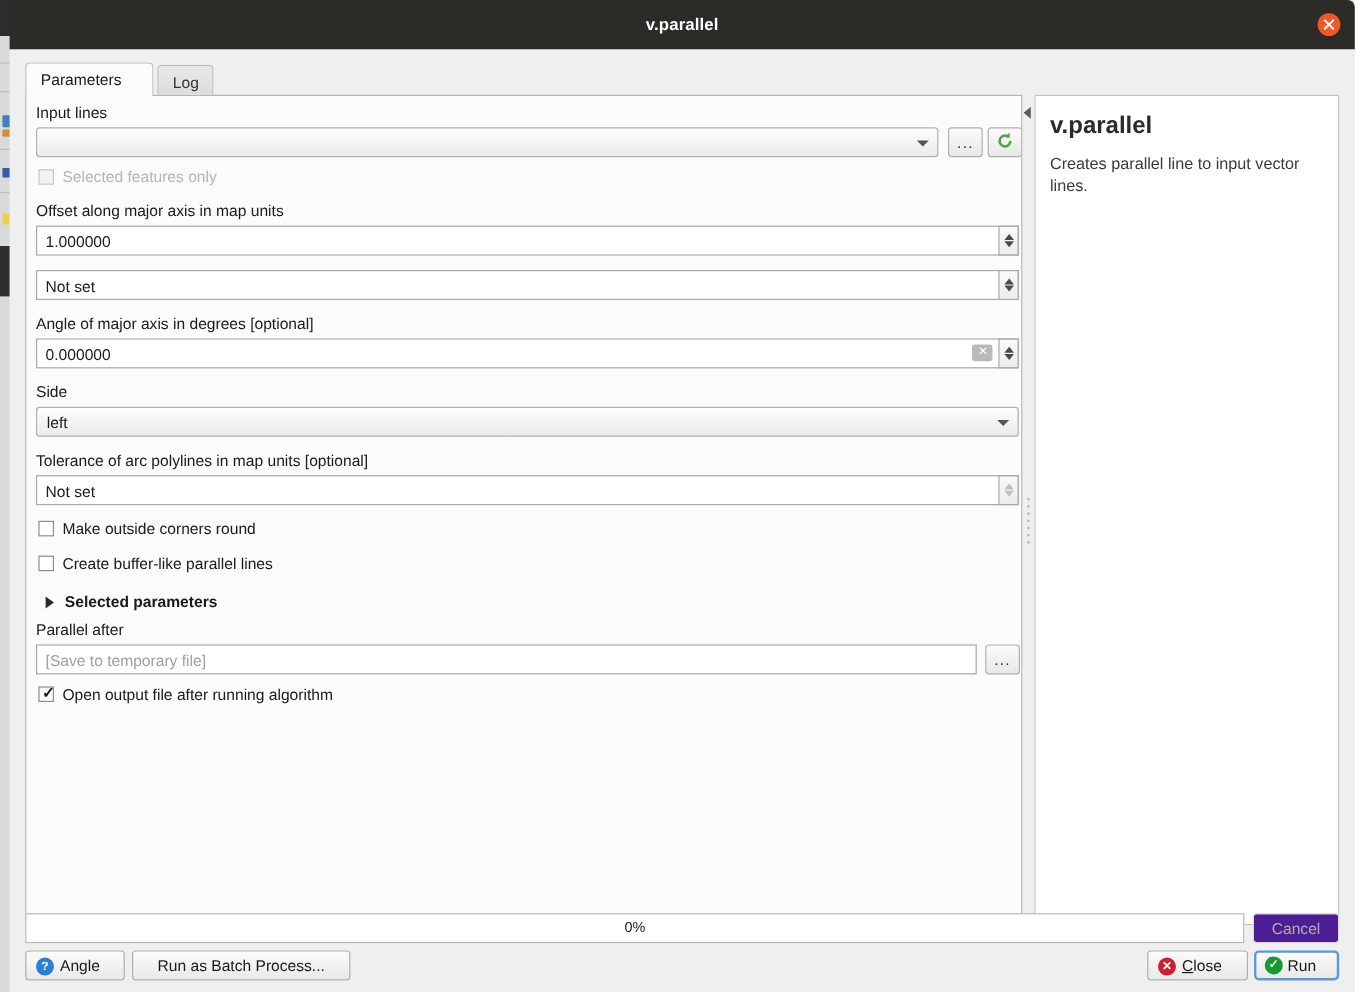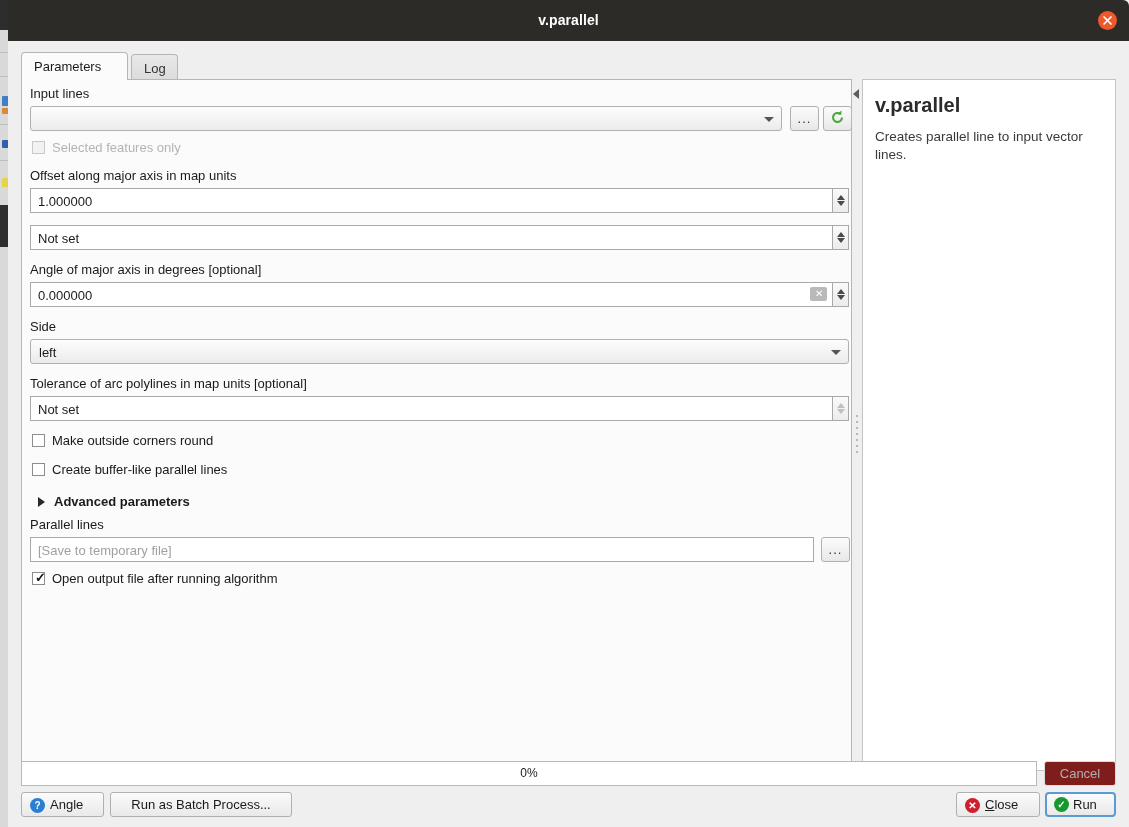--- a/index.html
+++ b/index.html
@@ -221,21 +221,21 @@
 
   
   #progressbar {
     position: absolute; left: 13px; top: 720px; width: 1016px; height: 25px;
     background: #ffffff; border: 1px solid #b9b9b9;
     box-sizing: border-box;
     text-align: center; line-height: 23px; font-size: 12px; color: #1a1a1a;
   }
   #cancel-btn {
     position: absolute; left: 1036px; top: 720px; width: 72px; height: 25px;
-    background: #7f1d1d; border: 1px solid #dcdcdc; border-radius: 3px;
+    background: #4c1d95; border: 1px solid #dcdcdc; border-radius: 3px;
     box-sizing: border-box;
     text-align: center; line-height: 23px;
     font-size: 13px; color: #b0b0b0;
   }
 
   
   .btn {
     position: absolute; top: 751px; height: 25px;
     background: linear-gradient(to bottom, #fbfbfb, #e9e9e9);
     border: 1px solid #b0b0b0; border-radius: 3px;
@@ -396,24 +396,24 @@
         <div class="cblabel">Make outside corners round</div>
       </div>
 
       <div class="cbrow" style="margin-top:11px;">
         <div class="cbox"></div>
         <div class="cblabel">Create buffer-like parallel lines</div>
       </div>
 
       <div id="advanced-row">
         <div class="tri"></div>
-        <div class="advlabel">Advanced parameters</div>
-      </div>
-
-      <div class="field-label" style="margin-top:4px;">Parallel lines</div>
+        <div class="advlabel">Selected parameters</div>
+      </div>
+
+      <div class="field-label" style="margin-top:4px;">Parallel after</div>
       <div class="inrow">
         <div class="lineedit" style="width:784px;">
           <div class="le-text placeholder">[Save to temporary file]</div>
         </div>
         <div class="toolbtn" style="left:791px;">...</div>
       </div>
 
       <div class="cbrow" style="margin-top:9px;">
         <div class="cbox">
           <span class="tick">✓</span>

